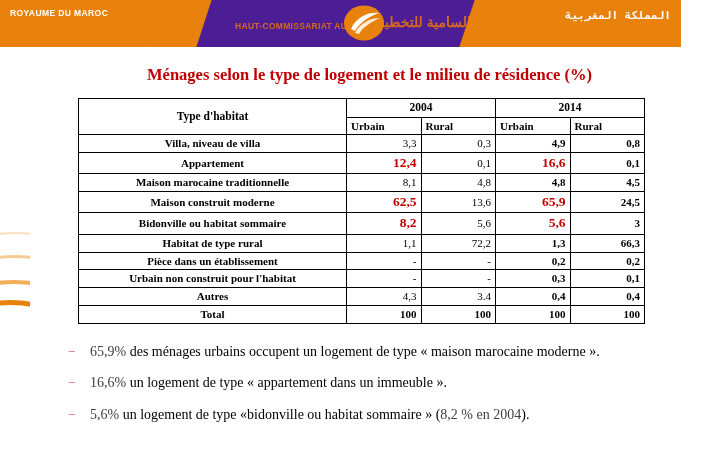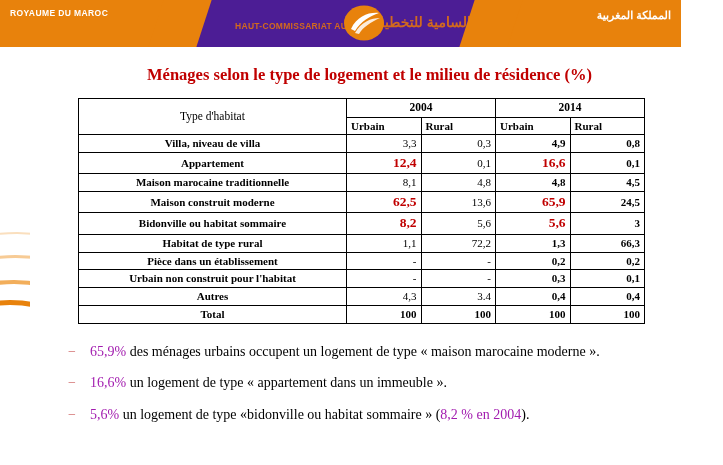--- a/index.html
+++ b/index.html
@@ -62,21 +62,21 @@
     position: absolute;
     left: -24px; top: 0;
     width: 48px; height: 47px;
     background: #e8820c;
     transform: skewX(-18deg);
   }
   .hdr-right-text {
     position: absolute;
     right: 10px; top: 9px;
     color: #ffffff;
-    font-family: Liberation Sans, sans-serif;
+    font-family: Liberation Mono, monospace;
     font-size: 11px;
     font-weight: bold;
     letter-spacing: 1.5px;
     z-index: 3;
     direction: rtl;
     margin-left: 26px;
   }
   .hdr-center {
     position: absolute;
     left: 180px; top: 0;
@@ -154,21 +154,21 @@
   }
   table.data th, table.data td {
     border: 1px solid #000000;
     padding: 1px 4px;
     line-height: 1.35;
   }
   .col-hab { width: 268px; }
   .col-num { width: 74.5px; }
   th.hab {
     text-align: center;
-    font-weight: normal;
+    font-weight: bold;
     font-size: 11.5px;
     vertical-align: middle;
   }
   th.yr {
     text-align: center;
     font-weight: bold;
     font-size: 11.5px;
   }
   th.sub {
     text-align: left;
@@ -212,21 +212,21 @@
     font-size: 14px;
     color: #000000;
     line-height: 1.45;
   }
   .bullet .dash {
     position: absolute;
     left: 6px; top: 0;
     color: #d06a6a;
     font-size: 14px;
   }
-  .red { color: #a21caf; margin-top: 48px; }
+  .red { color: #404040; margin-top: 48px; }
 </style>
 </head>
 <body>
 
 <div class="swoosh sw4"></div>
 <div class="swoosh sw3"></div>
 <div class="swoosh sw2"></div>
 <div class="swoosh sw1"></div>
 <div class="sw-mask"></div>
 

